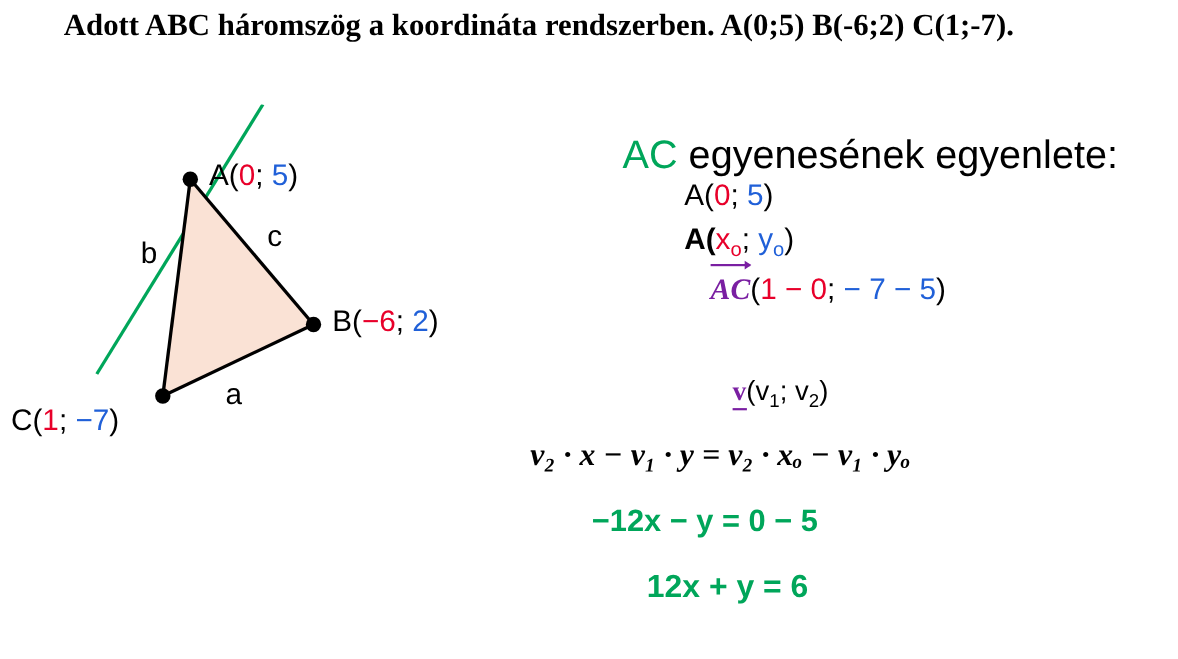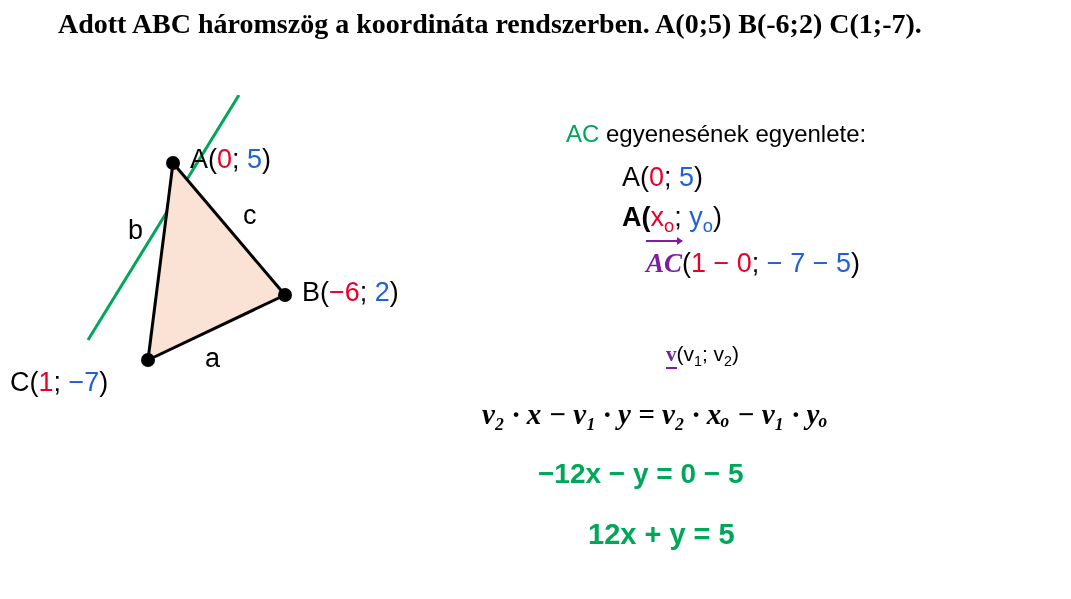--- a/index.html
+++ b/index.html
@@ -62,26 +62,26 @@
     left: 560px;
     top: 120px;
     width: 511px;
     height: 470px;
   }
   .line {
     position: absolute;
     white-space: nowrap;
     font-family: "Liberation Sans", sans-serif;
   }
-  .t1 { font-size: 24px; left: 6px; top: 0px; }
+  .t1 { font-size: 36px; left: 6px; top: 0px; }
   .t2 { font-size: 27px; left: 62px; top: 42px; }
   .t3 { font-size: 27px; left: 62px; top: 82px; }
   .t4 { font-size: 27px; left: 62px; top: 128px; margin-left: 24px; }
   .t5 { font-size: 27px; left: 68px; top: 176px; }
-  .t6 { font-size: 21px; left: 106px; top: 222px; }
+  .t6 { font-size: 25px; left: 106px; top: 222px; }
   .t7 {
     font-size: 29px; left: -78px; top: 278px;
     font-family: "Liberation Serif", serif; font-weight: bold; font-style: italic;
   }
   .t8 {
     font-size: 28px; left: -22px; top: 338px;
     font-weight: bold; color: #00a65a;
   }
   .t9 {
     font-size: 29px; left: 28px; top: 398px;
@@ -178,14 +178,14 @@
 
 
   <div class="line t6">
     <span class="ul-v purple">v</span><span class="black">(</span><span class="black">v</span><span class="black sub">1</span><span class="black">; </span><span class="black">v</span><span class="black sub">2</span><span class="black">)</span>
   </div>
 
   <div class="line t7">v₂ · x − v₁ · y = v₂ · xₒ − v₁ · yₒ</div>
 
   <div class="line t8">−12x − y = 0 − 5</div>
 
-  <div class="line t9">12x + y = 5</div>
+  <div class="line t9">12x + y = 6</div>
 </div>
 
 </body></html>

